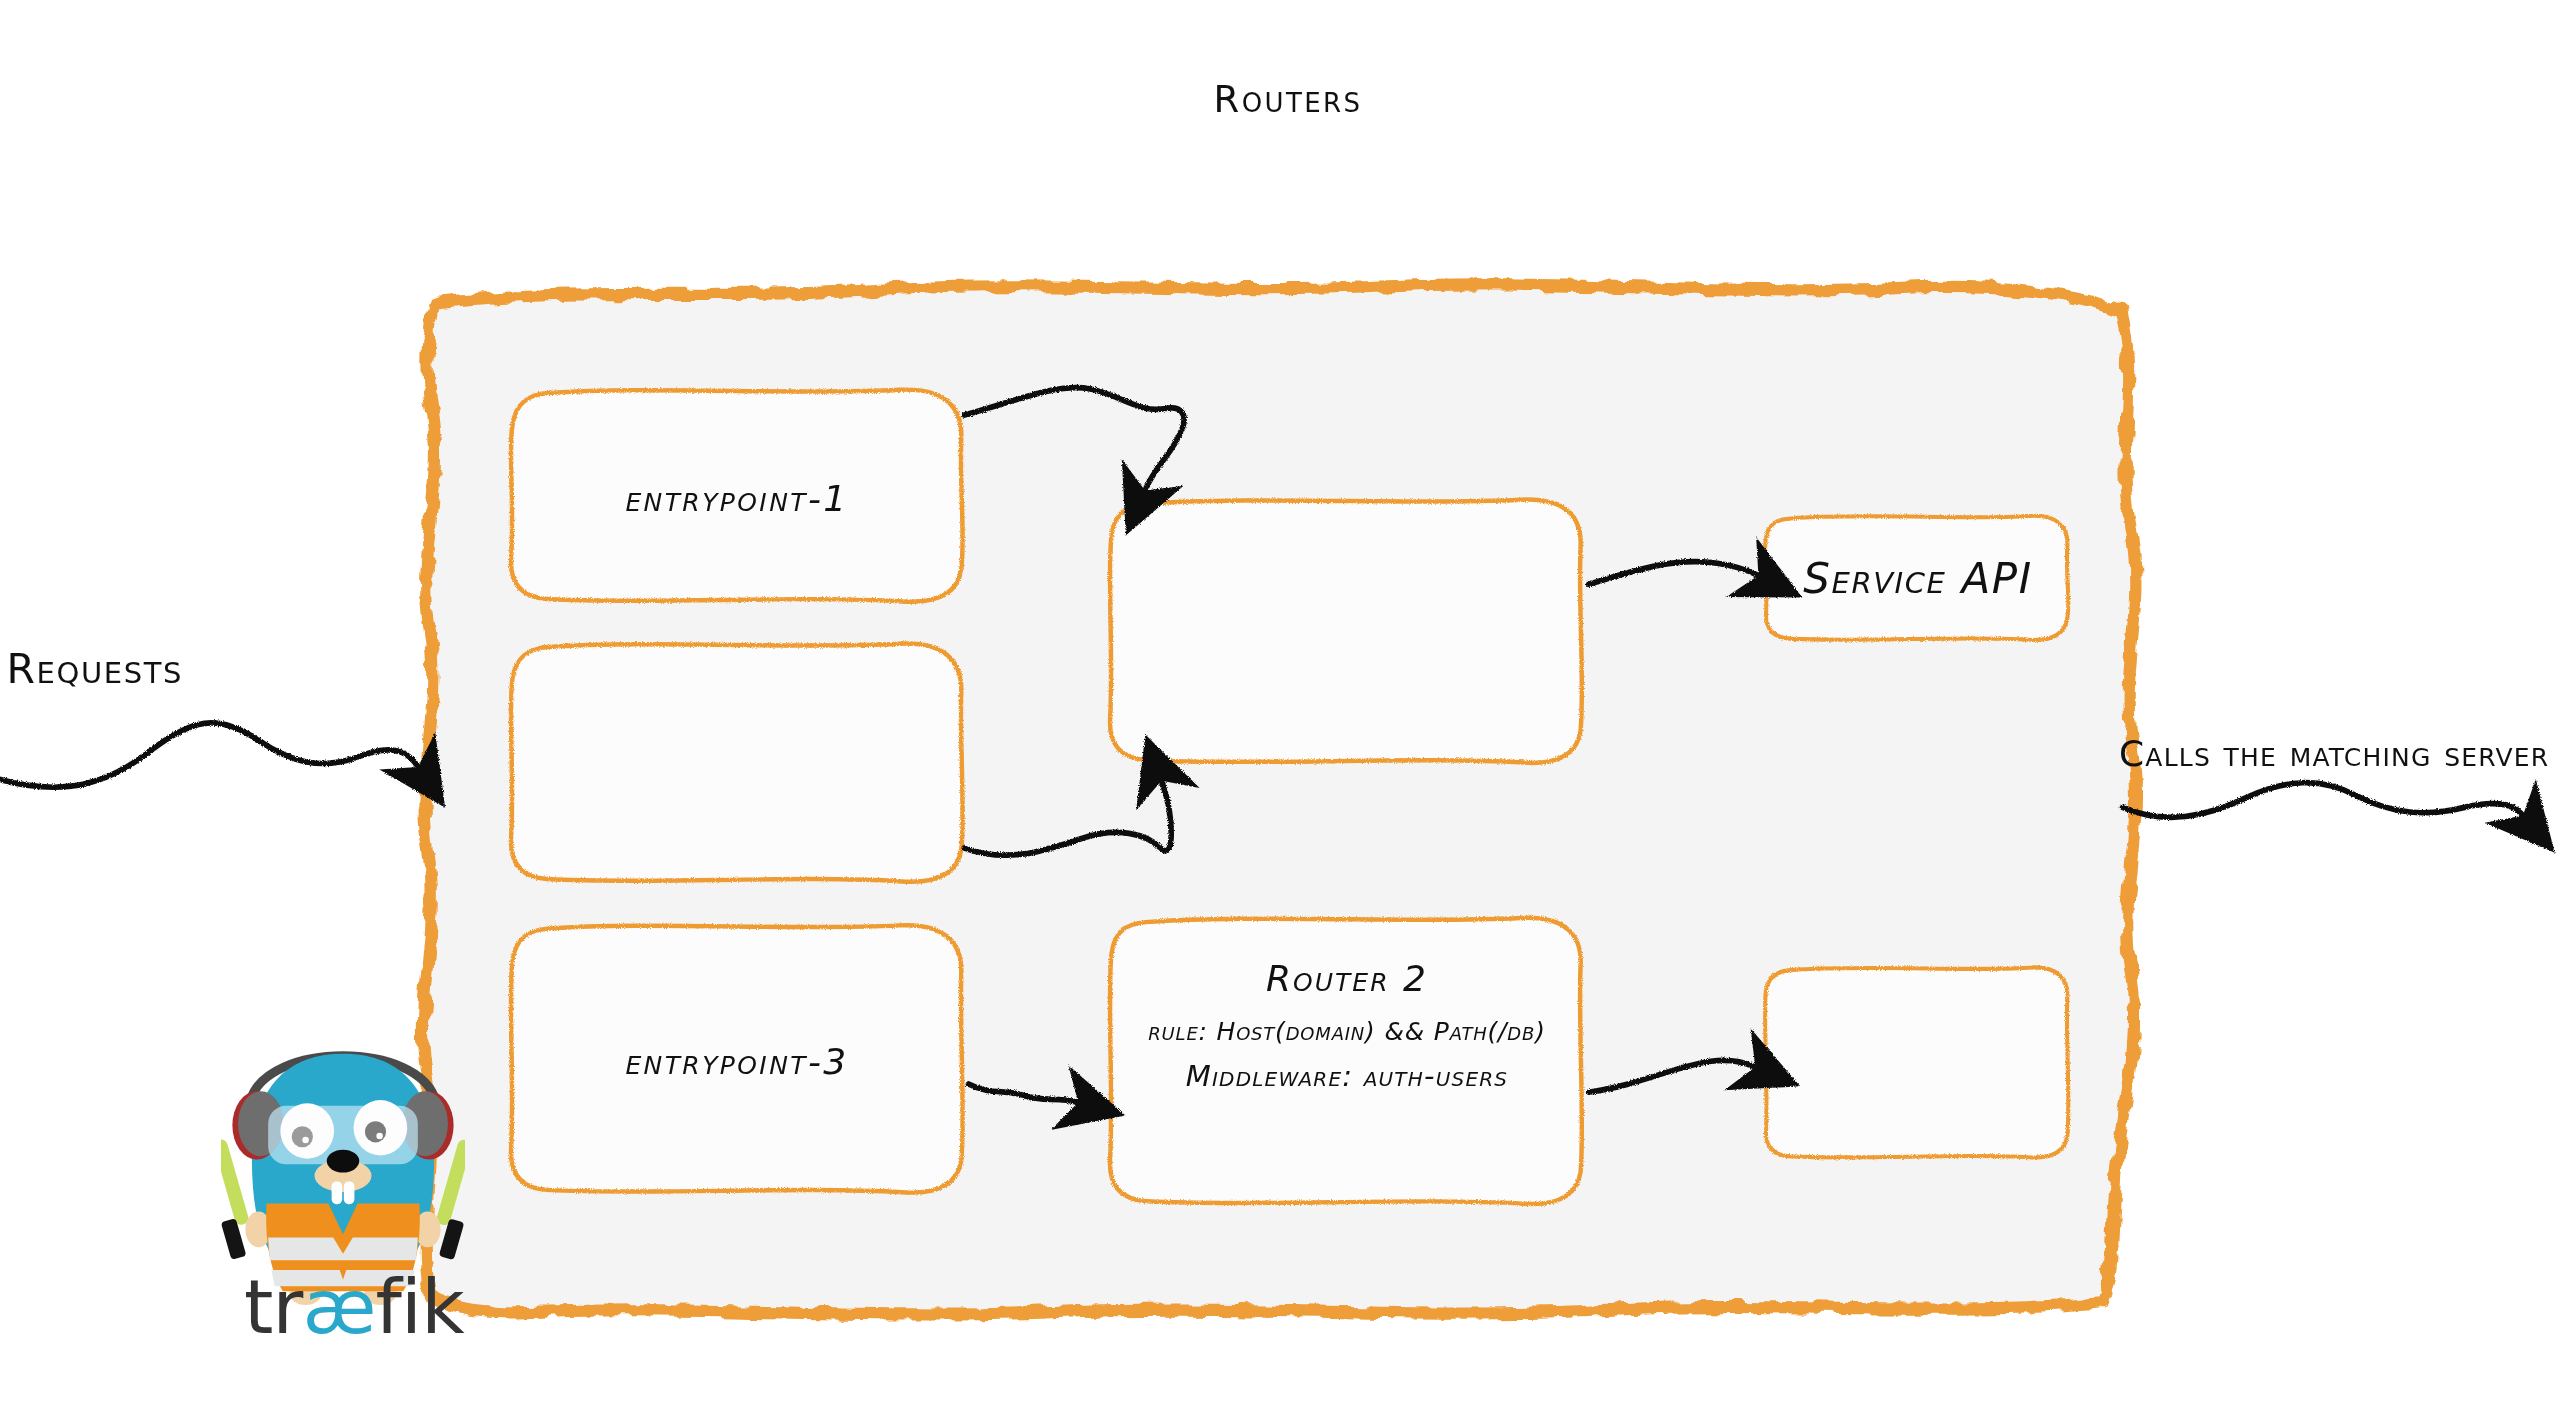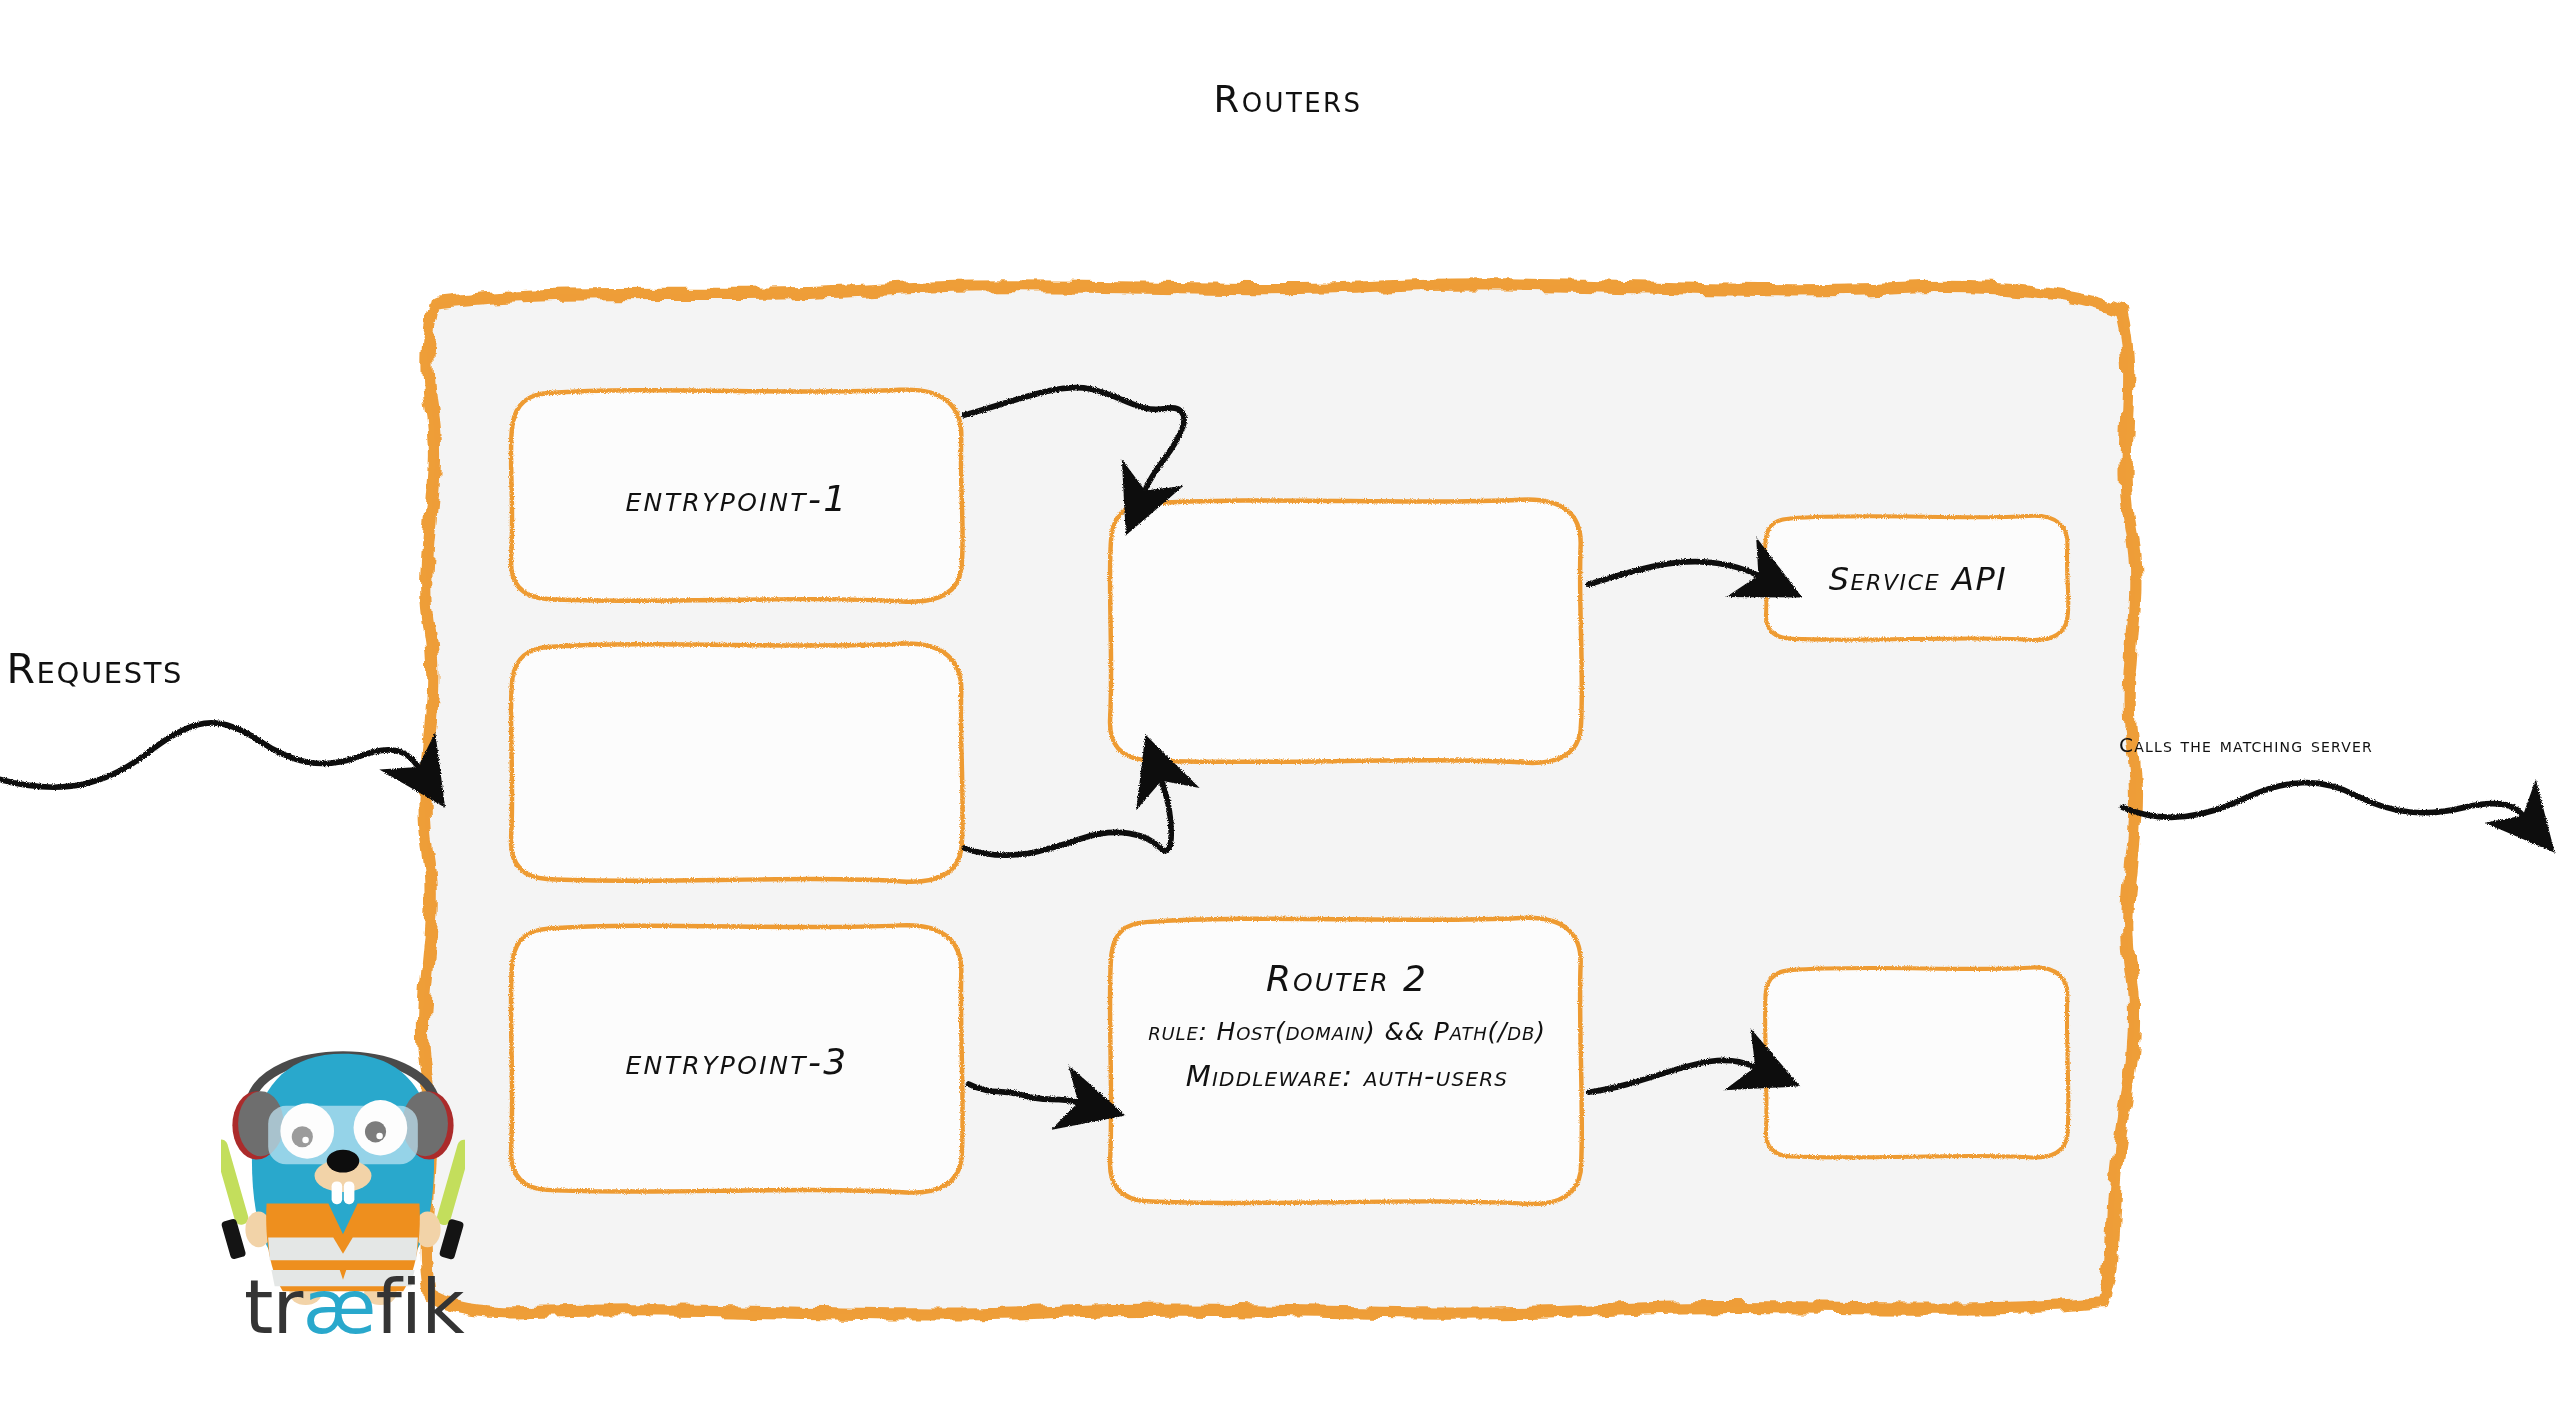--- a/index.html
+++ b/index.html
@@ -43,41 +43,41 @@
   }
   #requests-label {
     left: 6.5px;
     top: 645px;
     font-size: 41px;
     letter-spacing: 1.6px;
   }
   #outgoing-label {
     left: 2119px;
     top: 733px;
-    font-size: 20px;
+    font-size: 36px;
     letter-spacing: 1.2px;
   }
   .box-label {
     position: absolute;
     display: flex;
     align-items: center;
     justify-content: center;
     flex-direction: column;
     font-family: "DejaVu Sans", sans-serif;
     font-variant: small-caps;
     color: #111111;
     text-align: center;
     pointer-events: none;
     font-style: italic;
   }
   .ep-label { font-size: 36px; letter-spacing: 2.4px; }
   .rt-title { font-size: 36px; letter-spacing: 2px; }
   .rt-line  { font-size: 29px; letter-spacing: 1.2px; }
   .rt-line-sm { font-size: 25px; letter-spacing: 0.8px; }
-  .svc-label { font-size: 32px; letter-spacing: 1.6px; line-height: 1.32; }
+  .svc-label { font-size: 42px; letter-spacing: 1.6px; line-height: 1.32; }
 
   
   #gopher {
     position: absolute;
     left: 221px;
     top: 1016px;
     width: 244px;
     height: 326px;
   }
   #logo-wordmark {

